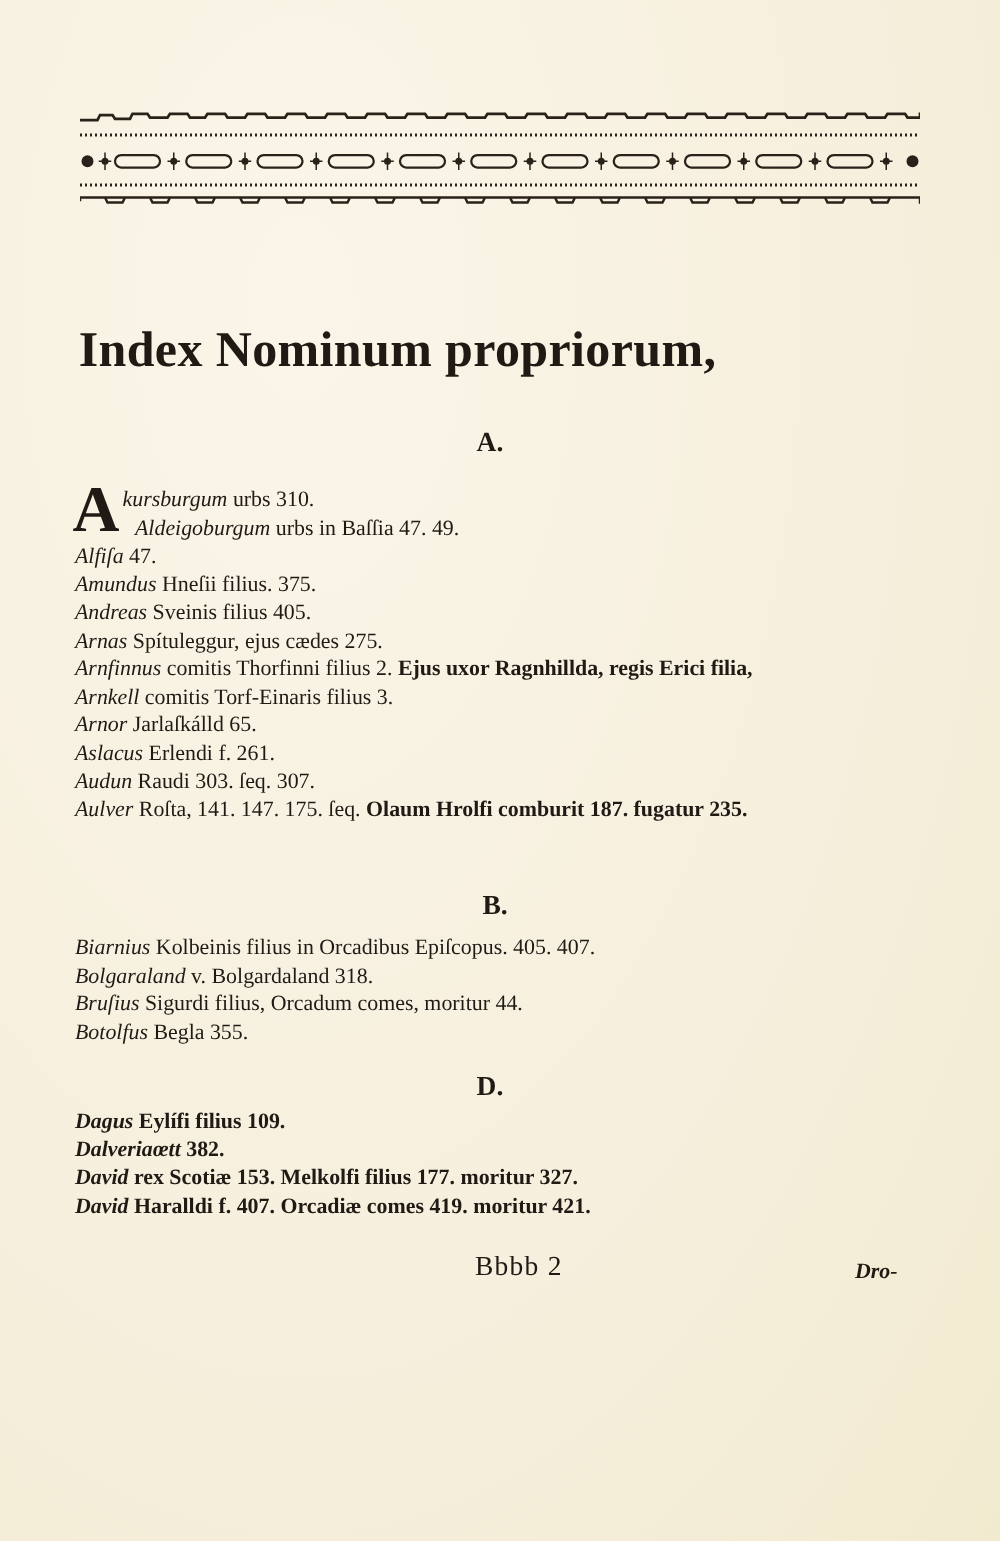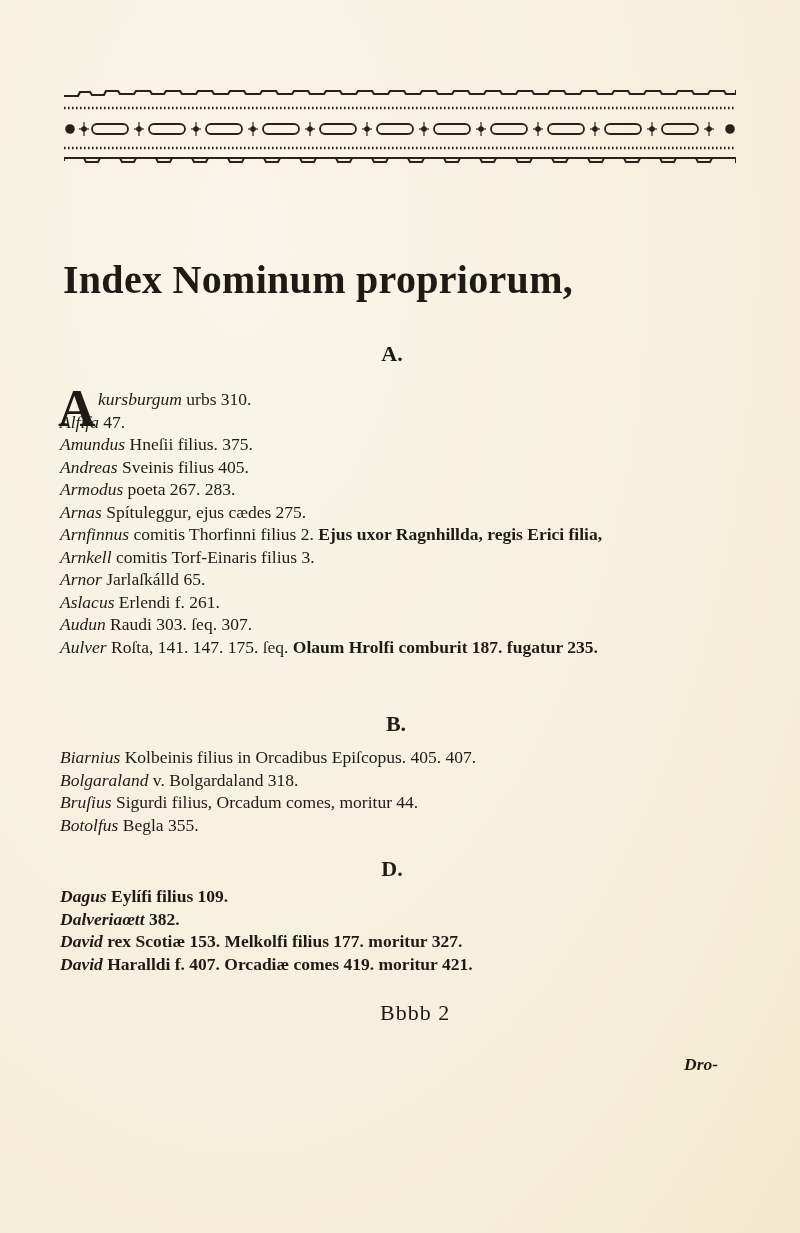--- a/index.html
+++ b/index.html
@@ -46,21 +46,21 @@
   }
   .first-line { padding-left:38px; }
   .second-line { padding-left:48px; }
 
   .bold-part { font-weight:bold; }
 
   .footer-sig {
     position:absolute; top:1000px; left:380px; font-size:22px; letter-spacing:1px;
   }
   .catchword {
-    position:absolute; top:1006px; left:684px; font-size:17.5px; font-style:italic; font-weight:bold;margin-top:48px;
+    position:absolute; top:1006px; left:684px; font-size:17.5px; font-style:italic; font-weight:bold;
   }
 </style>
 </head>
 <body>
 
 <svg class="ornament orn-top-wave" viewBox="0 0 672 10" preserveAspectRatio="none">
   <path d="M0 8 L14 8 L16 4 L26 4 L28 7 L40 7 L42 3 L54 3 L56 6 L70 6 L72 3 L86 3 L88 6 L100 6 L102 3 L116 3 L118 6 L132 6 L134 3 L148 3 L150 6 L164 6 L166 3 L180 3 L182 6 L196 6 L198 3 L212 3 L214 6 L228 6 L230 3 L244 3 L246 6 L260 6 L262 3 L276 3 L278 6 L292 6 L294 3 L308 3 L310 6 L324 6 L326 3 L340 3 L342 6 L356 6 L358 3 L372 3 L374 6 L388 6 L390 3 L404 3 L406 6 L420 6 L422 3 L436 3 L438 6 L452 6 L454 3 L468 3 L470 6 L484 6 L486 3 L500 3 L502 6 L516 6 L518 3 L532 3 L534 6 L548 6 L550 3 L564 3 L566 6 L580 6 L582 3 L596 3 L598 6 L612 6 L614 3 L628 3 L630 6 L644 6 L646 3 L660 3 L662 6 L672 6 L672 2" stroke="#2a221a" stroke-width="2.2" fill="none"></path>
 </svg>
 <svg class="ornament orn-dots orn-dots-1" viewBox="0 0 672 4" preserveAspectRatio="none">
   <line x1="0" y1="2" x2="672" y2="2" stroke="#2a221a" stroke-width="2.5" stroke-dasharray="1.6 2.4"></line>
@@ -154,31 +154,31 @@
 </svg>
 
 <div class="title">Index Nominum propriorum,</div>
 
 <div class="section-letter sec-a">A.</div>
 <div class="entries ent-a">
   <div class="entry first-line">
     <span class="dropcap">A</span>
     <span class="hw">kursburgum</span><span> urbs 310.</span>
   </div>
+  <div class="entry second-line">
+    <span class="hw">Aldeigoburgum</span><span> urbs in Baſſia 47. 49.</span>
+  </div>
   <div class="entry">
     <span class="hw">Alfiſa</span><span> 47.</span>
   </div>
   <div class="entry">
     <span class="hw">Amundus</span><span> Hneſii filius. 375.</span>
   </div>
   <div class="entry">
     <span class="hw">Andreas</span><span> Sveinis filius 405.</span>
-  </div>
-  <div class="entry">
-    <span class="hw">Armodus</span><span> poeta 267. 283.</span>
   </div>
   <div class="entry">
     <span class="hw">Arnas</span><span> Spítuleggur, ejus cædes 275.</span>
   </div>
   <div class="entry">
     <span class="hw">Arnfinnus</span><span> comitis Thorfinni filius 2.   </span><span class="bold-part">Ejus uxor Ragnhillda, regis Erici filia,</span>
   </div>
   <div class="entry">
     <span class="hw">Arnkell</span><span> comitis Torf-Einaris filius 3.</span>
   </div>

